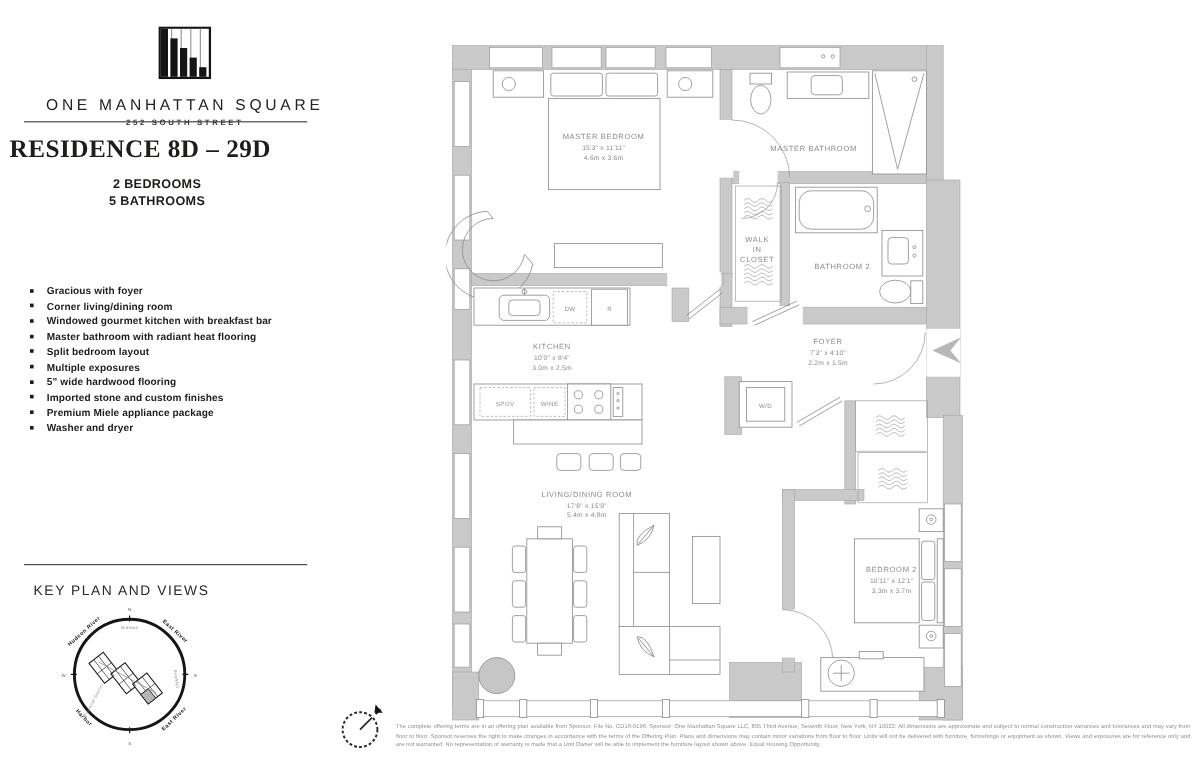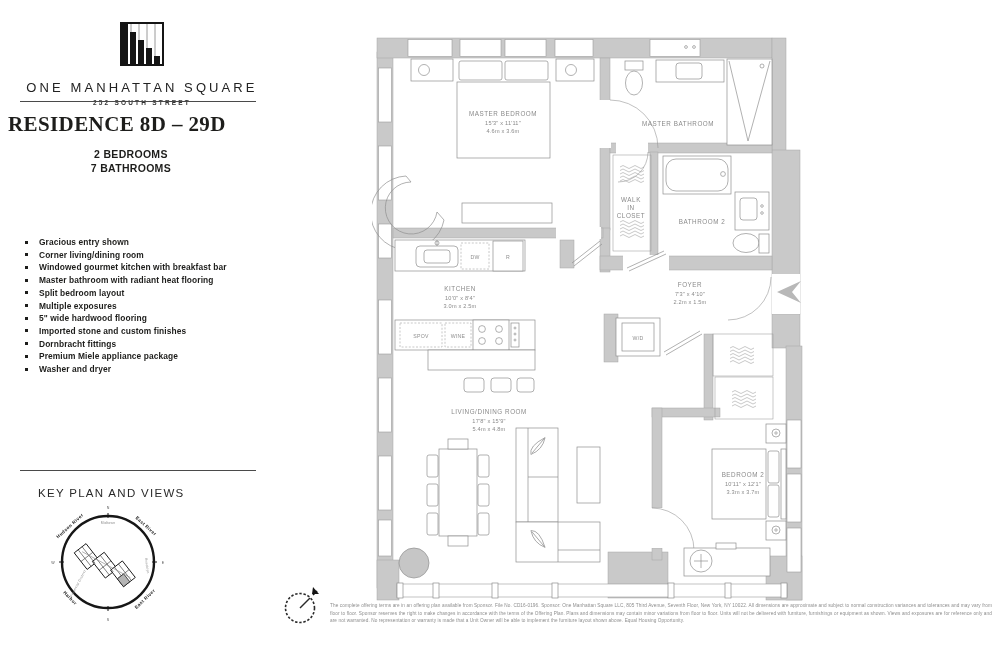--- a/index.html
+++ b/index.html
@@ -1,21 +1,21 @@
 <!DOCTYPE html>
 <html><head>
 <meta charset="utf-8">
 <style>
   html,body{margin:0;padding:0;background:#ffffff;}
   body{width:1000px;height:647px;position:relative;overflow:hidden;
        font-family:"Liberation Sans",sans-serif;color:#1d1d1b;}
   .abs{position:absolute;}
 
   
-  #sidebar{left:24px;top:22px;width:236px;}
+  #sidebar{left:36px;top:22px;width:236px;}
   .brandblock{text-align:center;}
   .logo{display:block;margin:0 auto 14px auto;}
   .brandname{font-size:13px;letter-spacing:3.1px;font-weight:400;color:#222;white-space:nowrap;}
   .brandaddr{font-size:6.5px;letter-spacing:2.2px;font-weight:700;color:#333;margin-top:4px;}
   .rule{border:none;border-top:1.6px solid #4a4a4a;margin:0;width:236px;}
   #rule1{left:20px;top:101px;}
   #rule2{left:20px;top:470px;}
   .title{font-family:"Liberation Serif","DejaVu Serif",serif;font-weight:700;
          font-size:21px;letter-spacing:.4px;color:#1d1d1b;white-space:nowrap;}
   .subline{font-size:10.5px;font-weight:700;letter-spacing:.3px;line-height:14px;margin-left:28px;}
@@ -70,43 +70,42 @@
     <div class="brandaddr">252 SOUTH STREET</div>
   </div>
 </div>
 
 <hr class="abs rule" id="rule1">
 
 <div class="abs" style="left:8px;top:112px;text-align:center;">
   <div class="title">RESIDENCE 8D – 29D</div>
   <div style="margin-top:10px;">
     <div class="subline">2 BEDROOMS</div>
-    <div class="subline">7 BATHROOMS</div>
+    <div class="subline">5 BATHROOMS</div>
   </div>
   <div style="margin-top:9px;">
   </div>
 </div>
 
 <ul class="abs features" style="left:22px;top:236px;width:250px;">
-  <li>Gracious entry shown</li>
+  <li>Gracious with foyer</li>
   <li>Corner living/dining room</li>
   <li>Windowed gourmet kitchen with breakfast bar</li>
   <li>Master bathroom with radiant heat flooring</li>
   <li>Split bedroom layout</li>
   <li>Multiple exposures</li>
   <li>5" wide hardwood flooring</li>
   <li>Imported stone and custom finishes</li>
-  <li>Dornbracht fittings</li>
   <li>Premium Miele appliance package</li>
   <li>Washer and dryer</li>
 </ul>
 
 <hr class="abs rule" id="rule2">
 
-<div class="abs keytitle" style="left:38px;top:487px;">KEY PLAN AND VIEWS</div>
+<div class="abs keytitle" style="left:28px;top:487px;">KEY PLAN AND VIEWS</div>
 
 <svg class="abs" style="left:42px;top:500px;" width="132" height="132" viewBox="0 0 132 132">
   <circle cx="66" cy="62" r="46" fill="none" stroke="#161616" stroke-width="2.4"></circle>
   <line x1="66" y1="13" x2="66" y2="18" stroke="#161616" stroke-width="1"></line>
   <line x1="66" y1="106" x2="66" y2="111" stroke="#161616" stroke-width="1"></line>
   <line x1="17" y1="62" x2="22" y2="62" stroke="#161616" stroke-width="1"></line>
   <line x1="110" y1="62" x2="115" y2="62" stroke="#161616" stroke-width="1"></line>
   <text class="kp-nsew" x="66" y="9">N</text>
   <text class="kp-nsew" x="66" y="121">S</text>
   <text class="kp-nsew" x="11" y="64">W</text>

